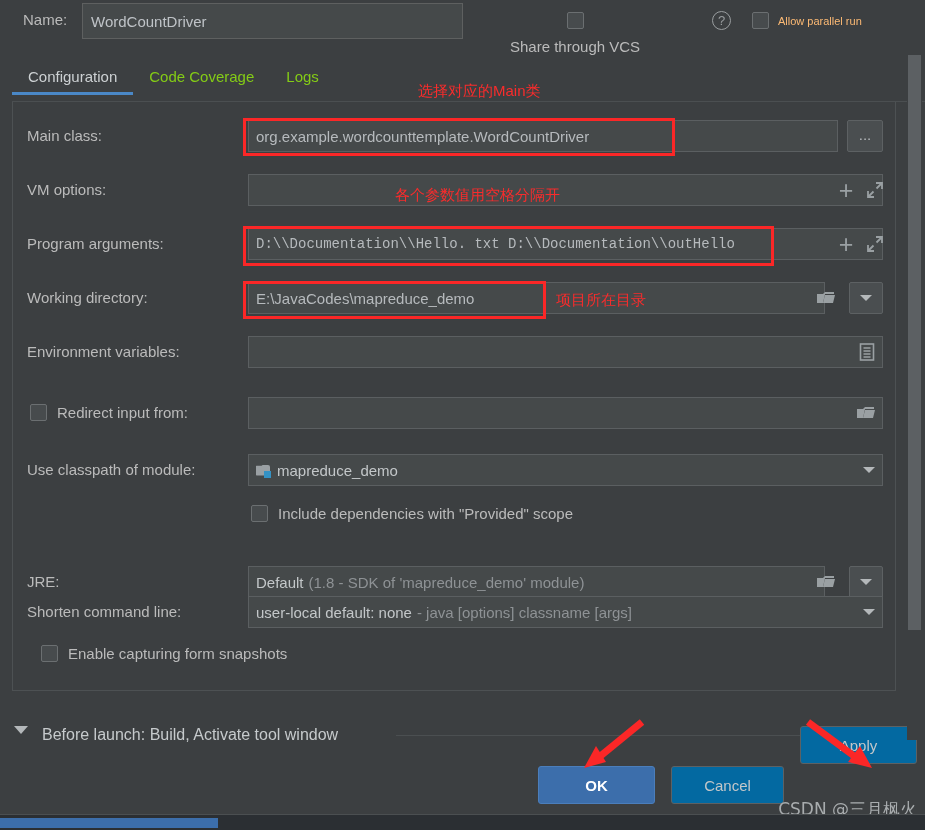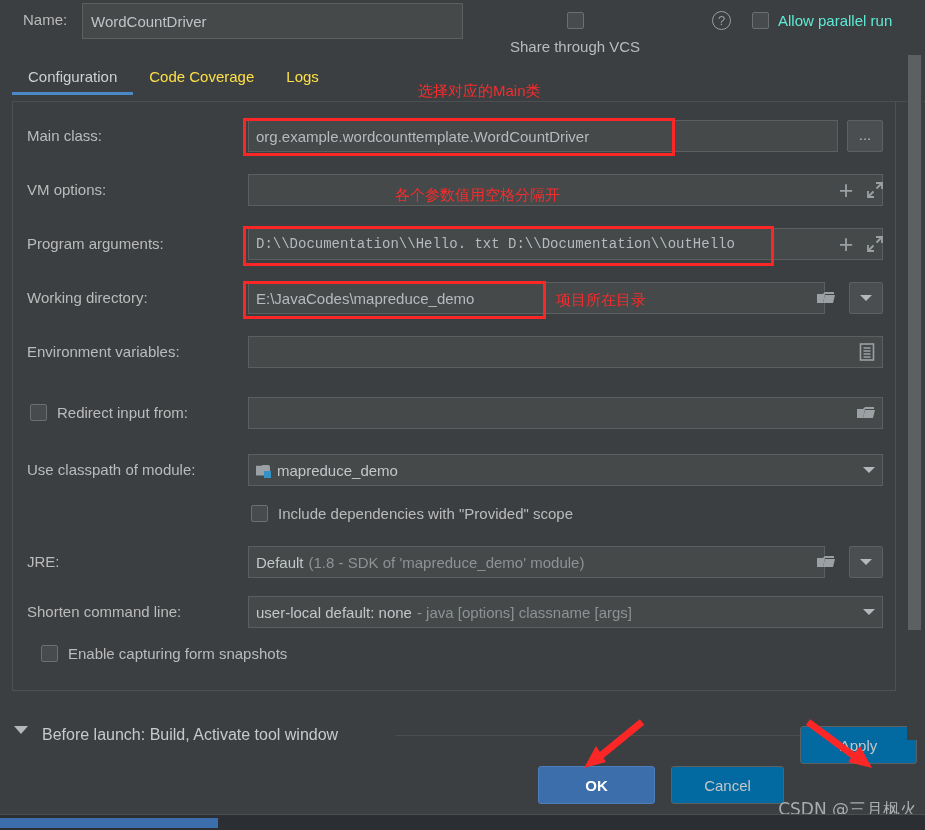--- a/index.html
+++ b/index.html
@@ -26,25 +26,25 @@
     vertical-align: middle;
   }
   .share-wrap { position: absolute; left: 510px; top: 12px; display: flex; align-items: center; gap: 9px; flex-direction: column; }
   .share-wrap .txt { font-size: 15px; color: #bbbbbb; }
   .help-icon {
     position: absolute; left: 712px; top: 11px;
     width: 19px; height: 19px; border: 1px solid #9a9ea0; border-radius: 50%;
     color: #9a9ea0; font-size: 13px; text-align: center; line-height: 17px;
   }
   .parallel-wrap { position: absolute; left: 752px; top: 12px; display: flex; align-items: center; gap: 9px; }
-  .parallel-wrap .txt { font-size: 15px; color: #5eead4; white-space: nowrap; }
+  .parallel-wrap .txt { font-size: 11px; color: #fdba74; white-space: nowrap; }
 
   
   .tabs { position: absolute; left: 12px; top: 62px; display: flex; gap: 0; }
-  .tab { font-size: 15px; color: #fde047; padding: 6px 16px 10px 16px; position: relative; }
+  .tab { font-size: 15px; color: #84cc16; padding: 6px 16px 10px 16px; position: relative; }
   .tab.active { color: #cdd1d3; }
   .tab.active::after {
     content: ""; position: absolute; left: 0; right: 0; bottom: 0;
     height: 3px; background: #4a88c7;
   }
   .tab-underline {
     position: absolute; left: 12px; top: 101px; width: 913px; height: 1px; background: #4b4f51;
   }
 
   
@@ -234,21 +234,21 @@
         <span style="flex:1"></span>
         <span class="arrow-dn"></span>
       </div>
     </div>
 
     <div class="cb-row" style="left:238px; top:403px;">
       <span class="cb"></span>
       <span class="txt">Include dependencies with "Provided" scope</span>
     </div>
 
-    <div class="row" style="top:444px;">
+    <div class="row" style="top:464px;">
       <div class="row-label" style="top:7px;">JRE:</div>
       <div class="combo" style="left:235px; top:0; width:577px;">
         <span>Default</span>
         <span class="sub" style="margin-left:5px;">(1.8 - SDK of 'mapreduce_demo' module)</span>
       </div>
       <div class="icon-btn" style="left:800px; top:4px; width:26px; height:24px;">
         <svg width="20" height="16" viewBox="0 0 20 16">
             <path d="M1 13 V4 h6 l2 -2 h9 v2 H9 L7 13 Z" fill="#9aa0a3"></path>
             <path d="M7 13 L9 5 h10 l-2 8 Z" fill="#9aa0a3"></path>
           </svg>

